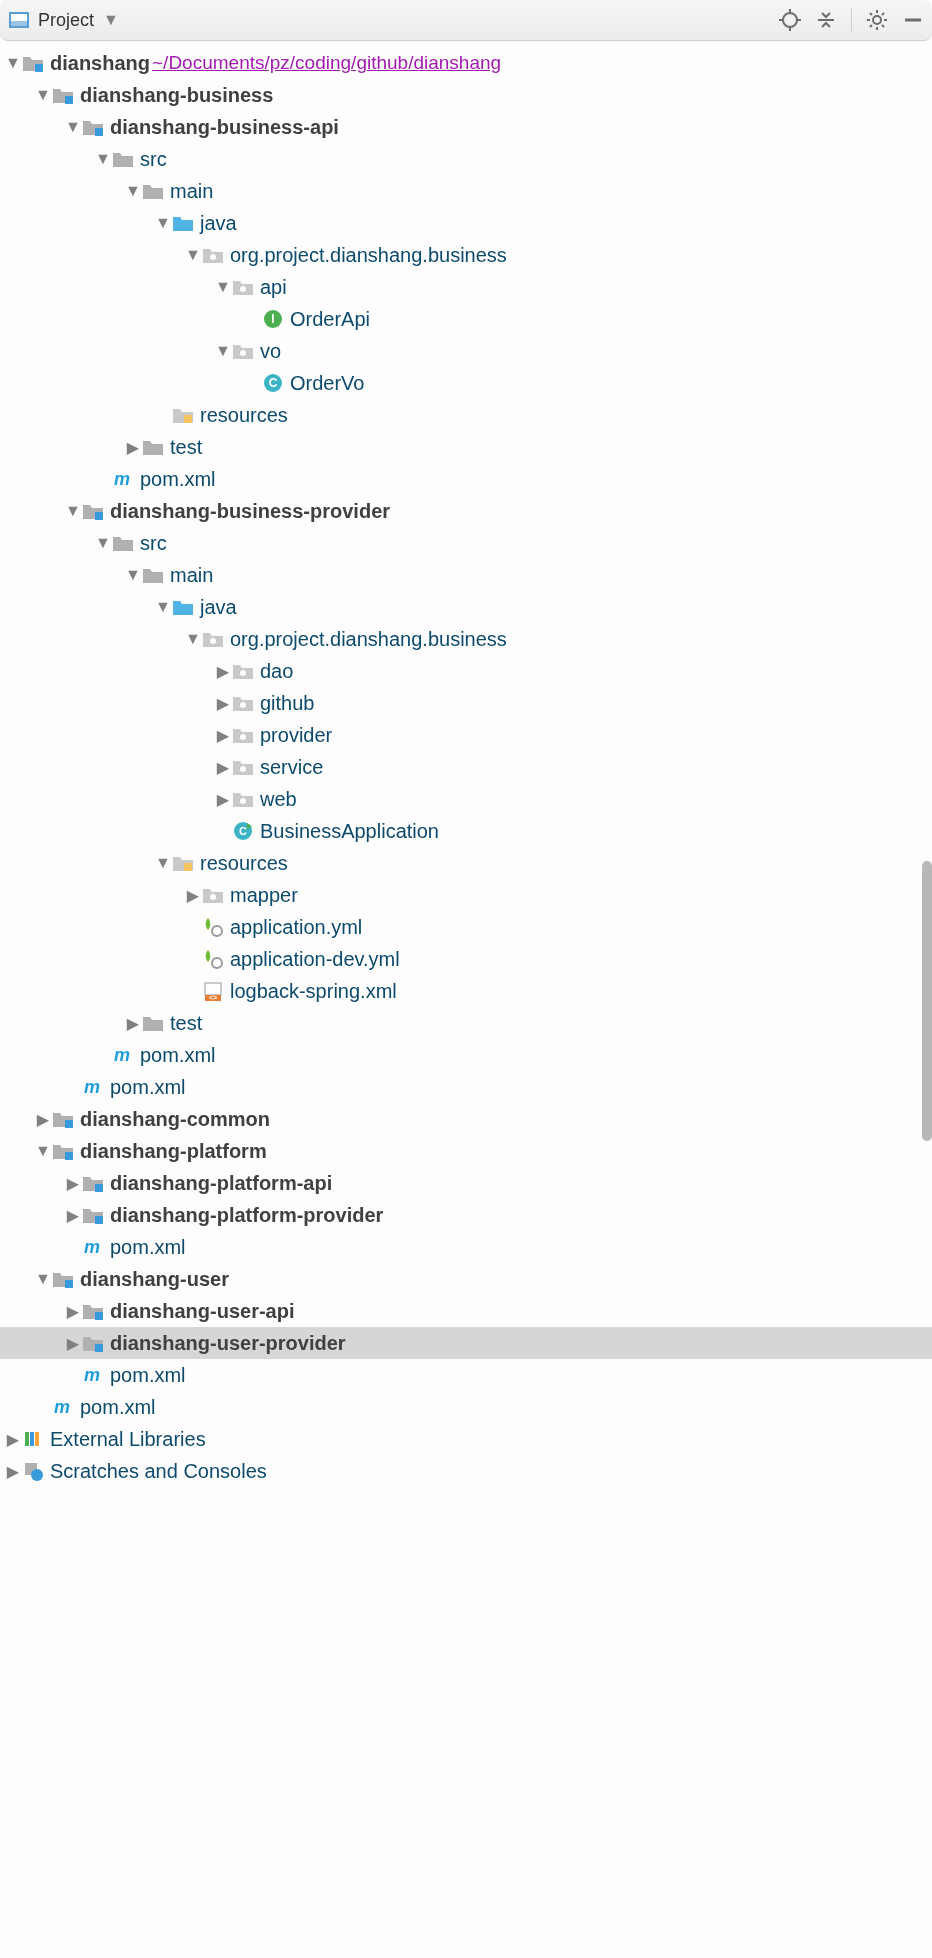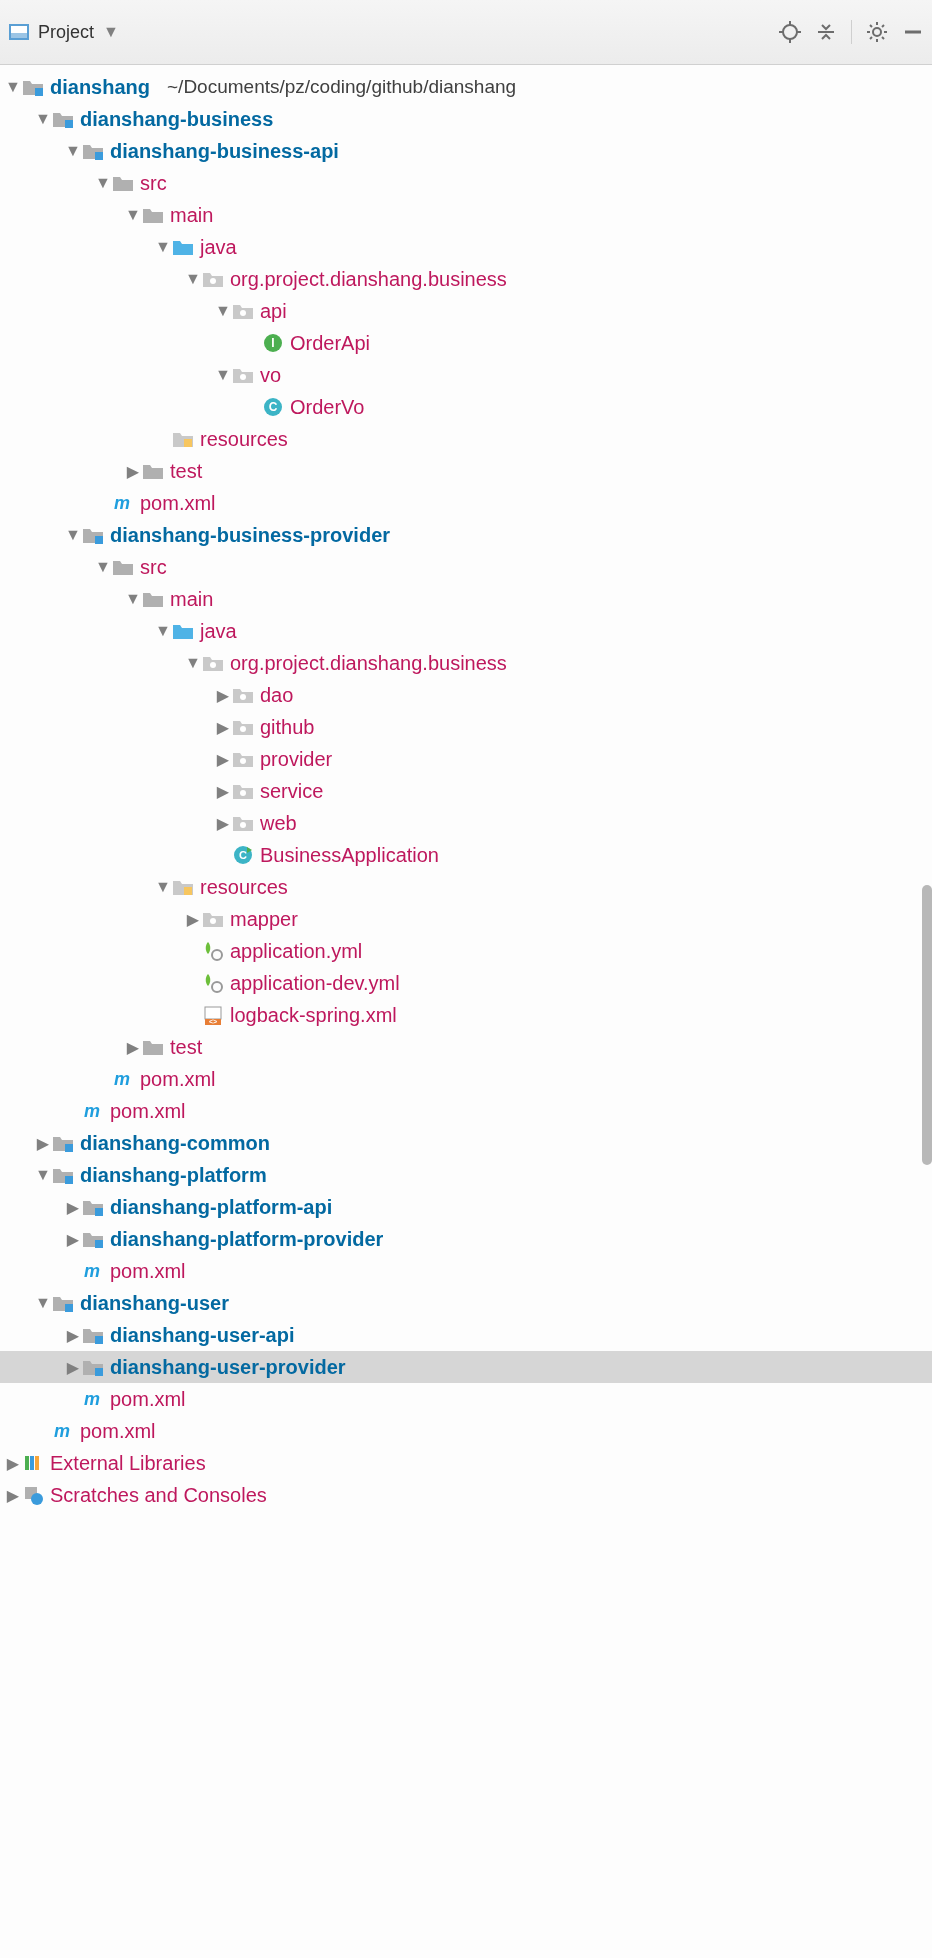--- a/index.html
+++ b/index.html
@@ -12,21 +12,22 @@
     font-size: 20px;
     color: #3c3c3c;
     overflow: hidden;
   }
   .toolbar {
     height: 40px;
     background: linear-gradient(#f5f5f5, #ececec);
     border-bottom: 1px solid #d0d0d0;
     display: flex;
     align-items: center;
-    padding: 12px 8px;
+    padding: 0 8px;
+    border-radius: 8px;
   }
   .toolbar-left {
     display: flex;
     align-items: center;
     gap: 8px;
   }
   .toolbar-label {
     font-size: 18px;
     color: #333;
   }
@@ -61,30 +62,31 @@
     align-items: center;
     height: 32px;
     white-space: nowrap;
     user-select: none;
   }
   .row.selected {
     background: #d6d6d6;
   }
   .label {
     margin-left: 6px;
-    color: #be185d;
+    color: #0c4a6e;
   }
   .label.bold {
     font-weight: 700;
-    color: #0369a1;
+    color: #404040;
   }
   .path {
-    margin-left: 17px;
-    color: #404040;
+    margin-left: 2px;
+    color: #a21caf;
     font-size: 19px;
+    text-decoration: underline;
   }
   .arrow {
     width: 18px;
     text-align: center;
     color: #808080;
     font-size: 16px;
     display: inline-block;
   }
   .arrow.blank { visibility: hidden; }
   .icon {

